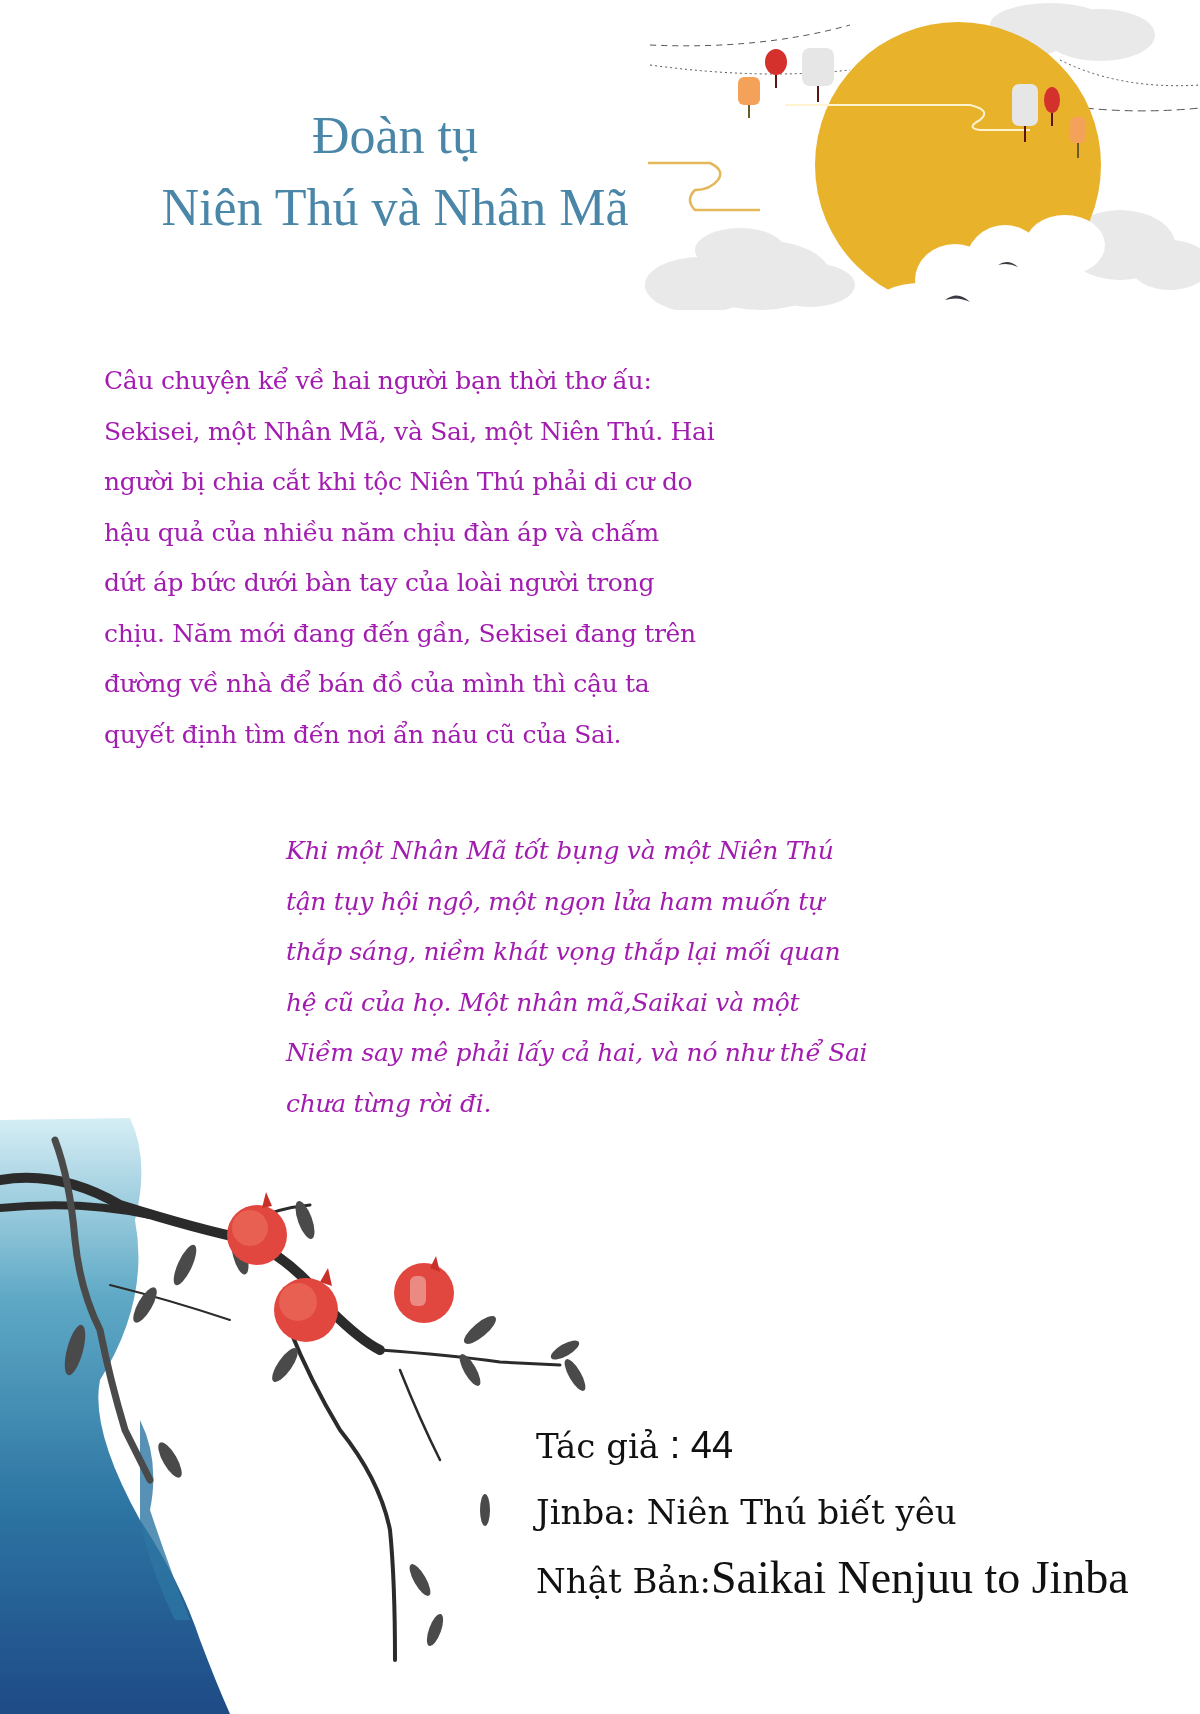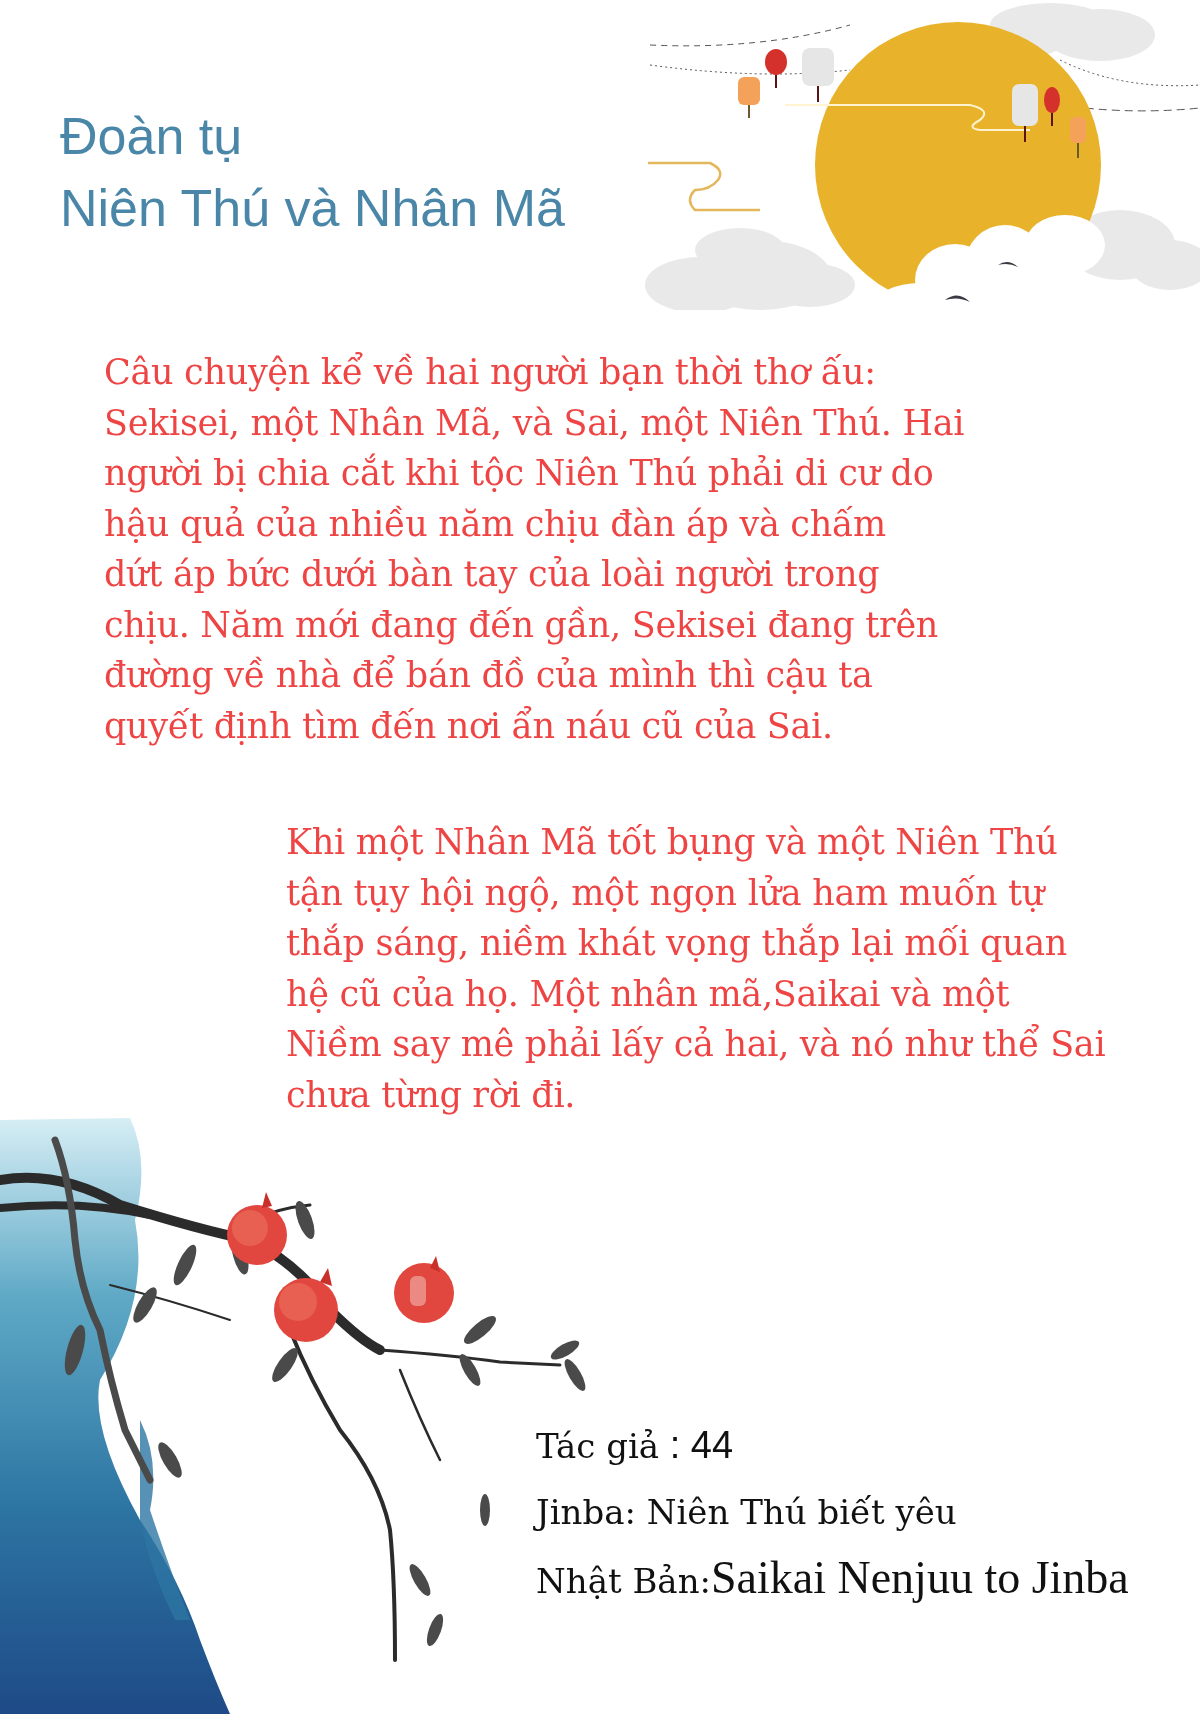--- a/index.html
+++ b/index.html
@@ -9,38 +9,40 @@
       position: relative;
       overflow: hidden;
       background: #ffffff;
       font-family: "DejaVu Serif", serif;
     }
     .art { position: absolute; }
     .title {
       position: absolute;
       left: 60px;
       width: 670px;
+      text-align: center;
       color: #4a86a8;
-      font-family: Liberation Sans, sans-serif;
+      font-family: Liberation Serif, serif;
       font-size: 52px;
       line-height: 72px;
       top: 100px;
     }
     .title div { white-space: nowrap; }
     .para {
       position: absolute;
-      color: #ef4444;
+      color: #a21caf;
       font-family: "DejaVu Serif", serif;
-      font-size: 35px;
+      font-size: 25px;
       line-height: 50.5px;
       letter-spacing: -0.3px;
+      margin-top: 9px;
     }
     .para div { white-space: nowrap; }
     #para1 { left: 104px; top: 347px; }
-    #para2 { left: 286px; top: 817px; }
+    #para2 { left: 286px; top: 817px; font-style: italic; }
     .credits {
       position: absolute;
       left: 536px;
       top: 1412px;
       color: #111111;
       font-family: "DejaVu Serif", serif;
       font-size: 34px;
       line-height: 66px;
       white-space: nowrap;
     }

